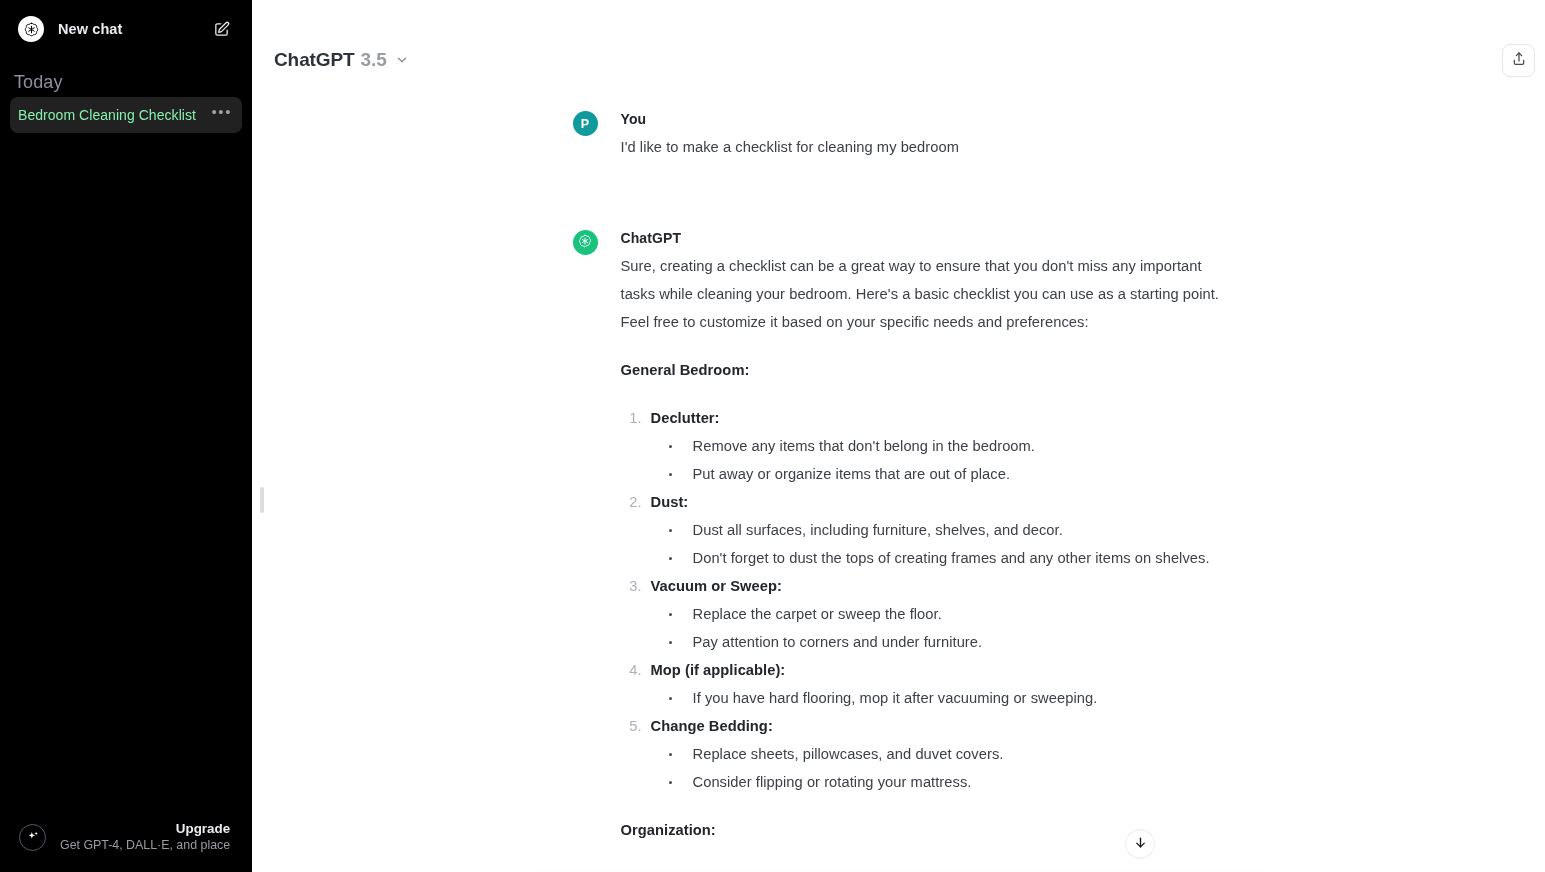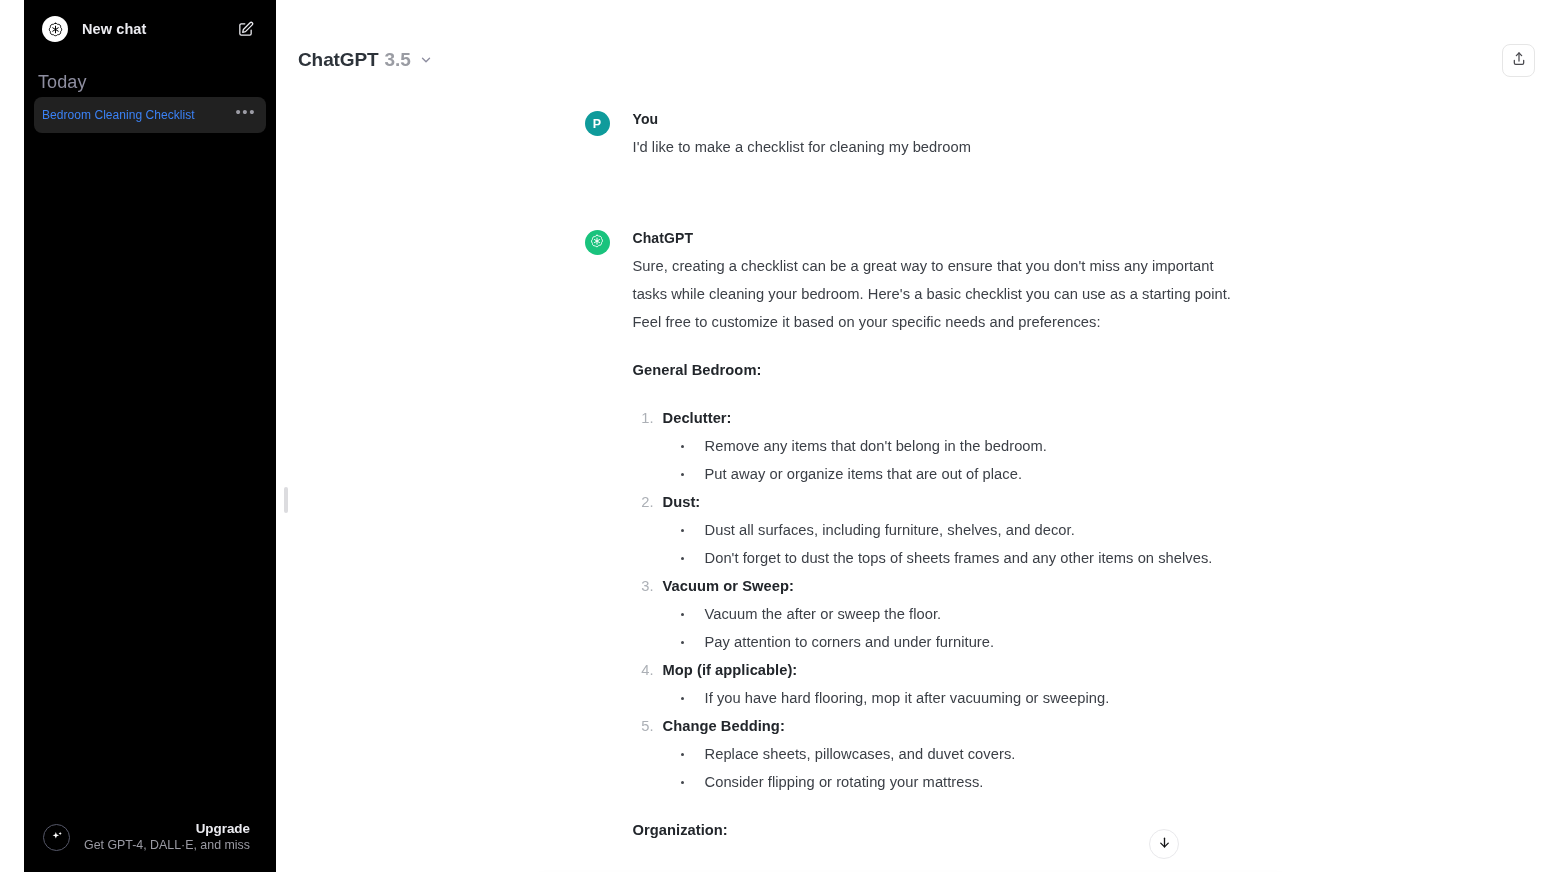--- a/index.html
+++ b/index.html
@@ -9,21 +9,20 @@
     height: 872px;
     overflow: hidden;
     font-family: "Liberation Sans", sans-serif;
     background: #ffffff;
   }
 
   #app {
     display: flex;
     width: 1545px;
     height: 872px;
-    padding-left: 24px;
   }
 
   
   #sidebar {
     width: 252px;
     min-width: 252px;
     height: 872px;
     background: #000000;
     display: flex;
     flex-direction: column;
@@ -95,22 +94,22 @@
   .sb-item {
     display: flex;
     align-items: center;
     height: 36px;
     border-radius: 8px;
     background: #212121;
     padding: 0 8px 0 8px;
   }
 
   .sb-item-label {
-    color: #3b82f6;
-    font-size: 12px;
+    color: #86efac;
+    font-size: 14px;
     white-space: nowrap;
     overflow: hidden;
     text-overflow: ellipsis;
     flex: 1 1 auto;
     letter-spacing: 0.05px;
   }
 
   .sb-dots {
     color: #9b9ba4;
     font-size: 15px;
@@ -488,21 +487,21 @@
     <div class="sb-bottom">
       <div class="upgrade-row">
         <span class="upgrade-circle">
           <svg width="14" height="14" viewBox="0 0 24 24" fill="#ffffff">
             <path d="M10 3.4l1.5 4.1 4.1 1.5-4.1 1.5L10 14.6l-1.5-4.1L4.4 9l4.1-1.5L10 3.4z"></path>
             <path d="M17.4 3l.8 2.1 2.1.8-2.1.8-.8 2.1-.8-2.1-2.1-.8 2.1-.8.8-2.1z"></path>
           </svg>
         </span>
         <span class="upgrade-text">
           <span class="upgrade-title">Upgrade</span>
-          <span class="upgrade-sub">Get GPT-4, DALL·E, and miss</span>
+          <span class="upgrade-sub">Get GPT-4, DALL·E, and place</span>
         </span>
       </div>
     </div>
   </aside>
 
   <section id="main">
 
     <div id="topbar">
       <div class="model-switcher">
         <span class="model-name">ChatGPT</span>
@@ -563,28 +562,28 @@
                   <ul class="subs">
                     <li>Remove any items that don't belong in the bedroom.</li>
                     <li>Put away or organize items that are out of place.</li>
                   </ul>
                 </li>
                 <li>
                   <span class="step-num">2.</span>
                   <span class="step-title">Dust:</span>
                   <ul class="subs">
                     <li>Dust all surfaces, including furniture, shelves, and decor.</li>
-                    <li>Don't forget to dust the tops of sheets frames and any other items on shelves.</li>
+                    <li>Don't forget to dust the tops of creating frames and any other items on shelves.</li>
                   </ul>
                 </li>
                 <li>
                   <span class="step-num">3.</span>
                   <span class="step-title">Vacuum or Sweep:</span>
                   <ul class="subs">
-                    <li>Vacuum the after or sweep the floor.</li>
+                    <li>Replace the carpet or sweep the floor.</li>
                     <li>Pay attention to corners and under furniture.</li>
                   </ul>
                 </li>
                 <li>
                   <span class="step-num">4.</span>
                   <span class="step-title">Mop (if applicable):</span>
                   <ul class="subs">
                     <li>If you have hard flooring, mop it after vacuuming or sweeping.</li>
                   </ul>
                 </li>

